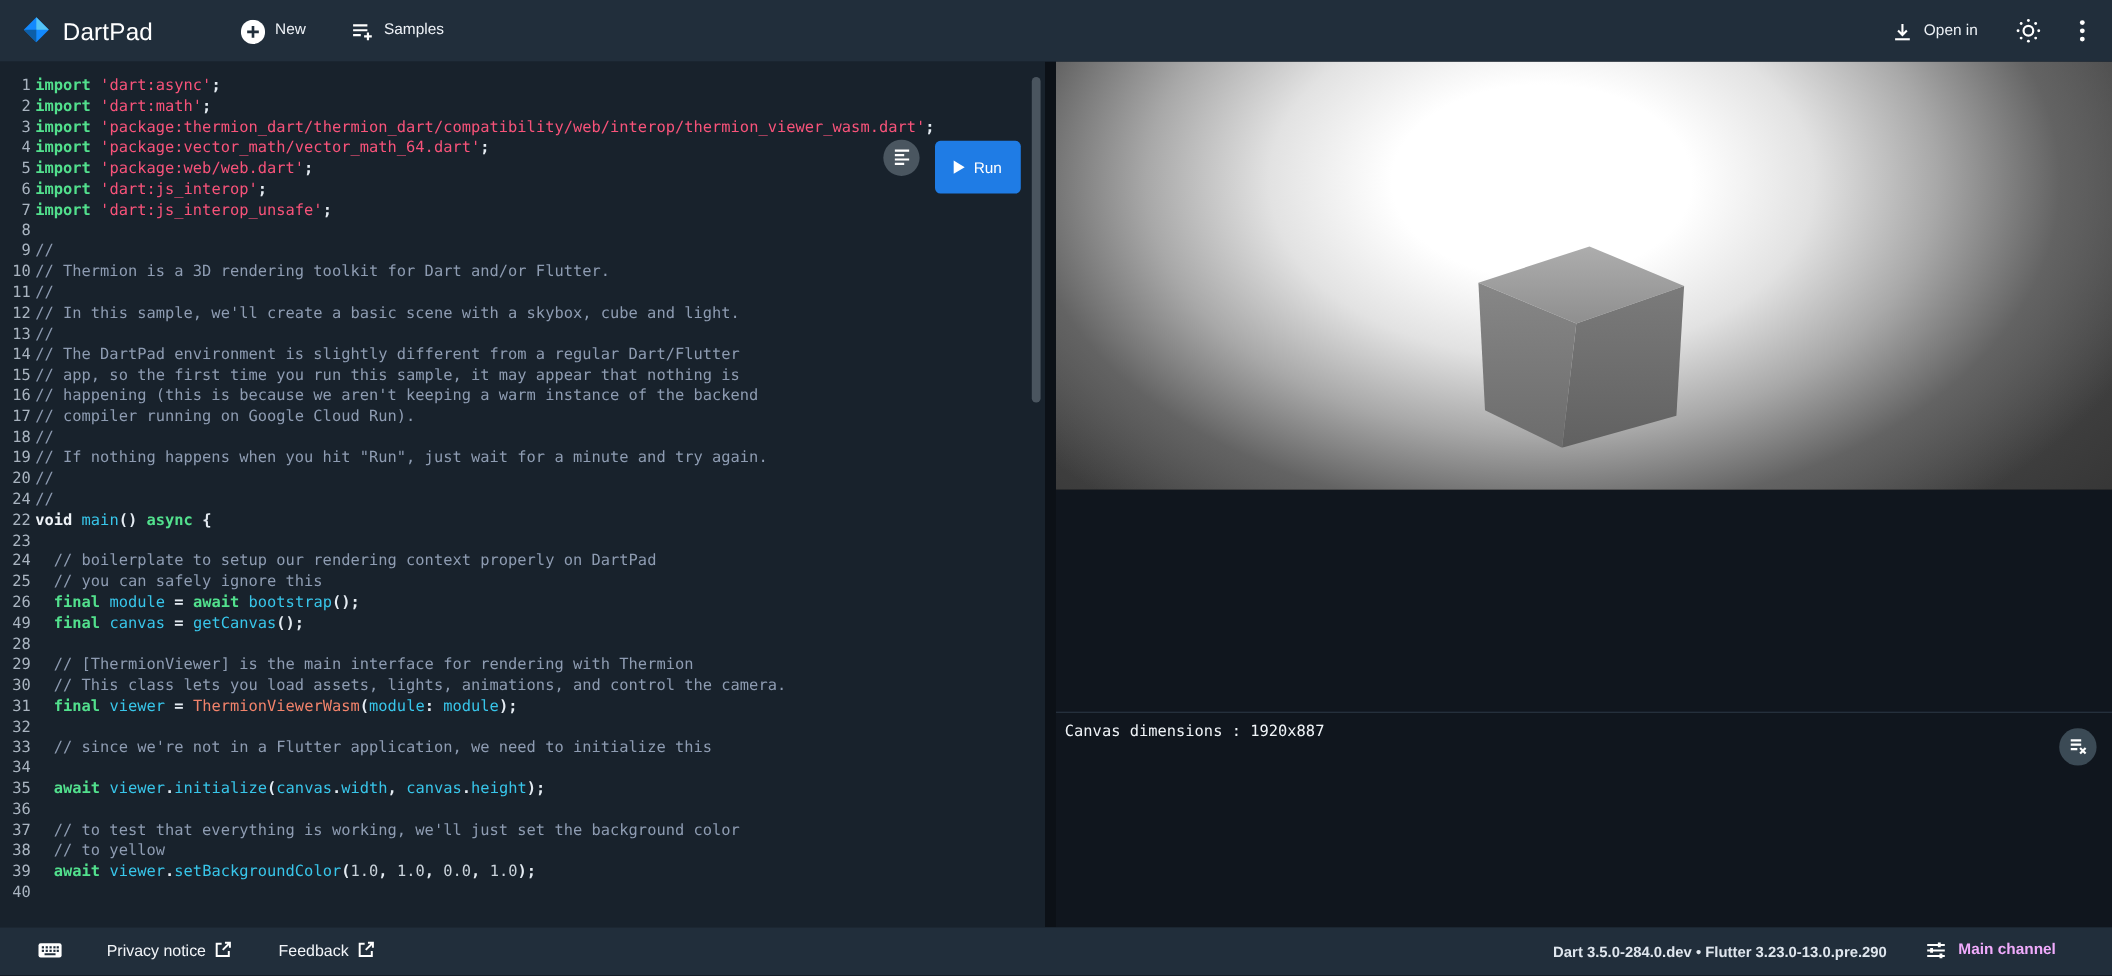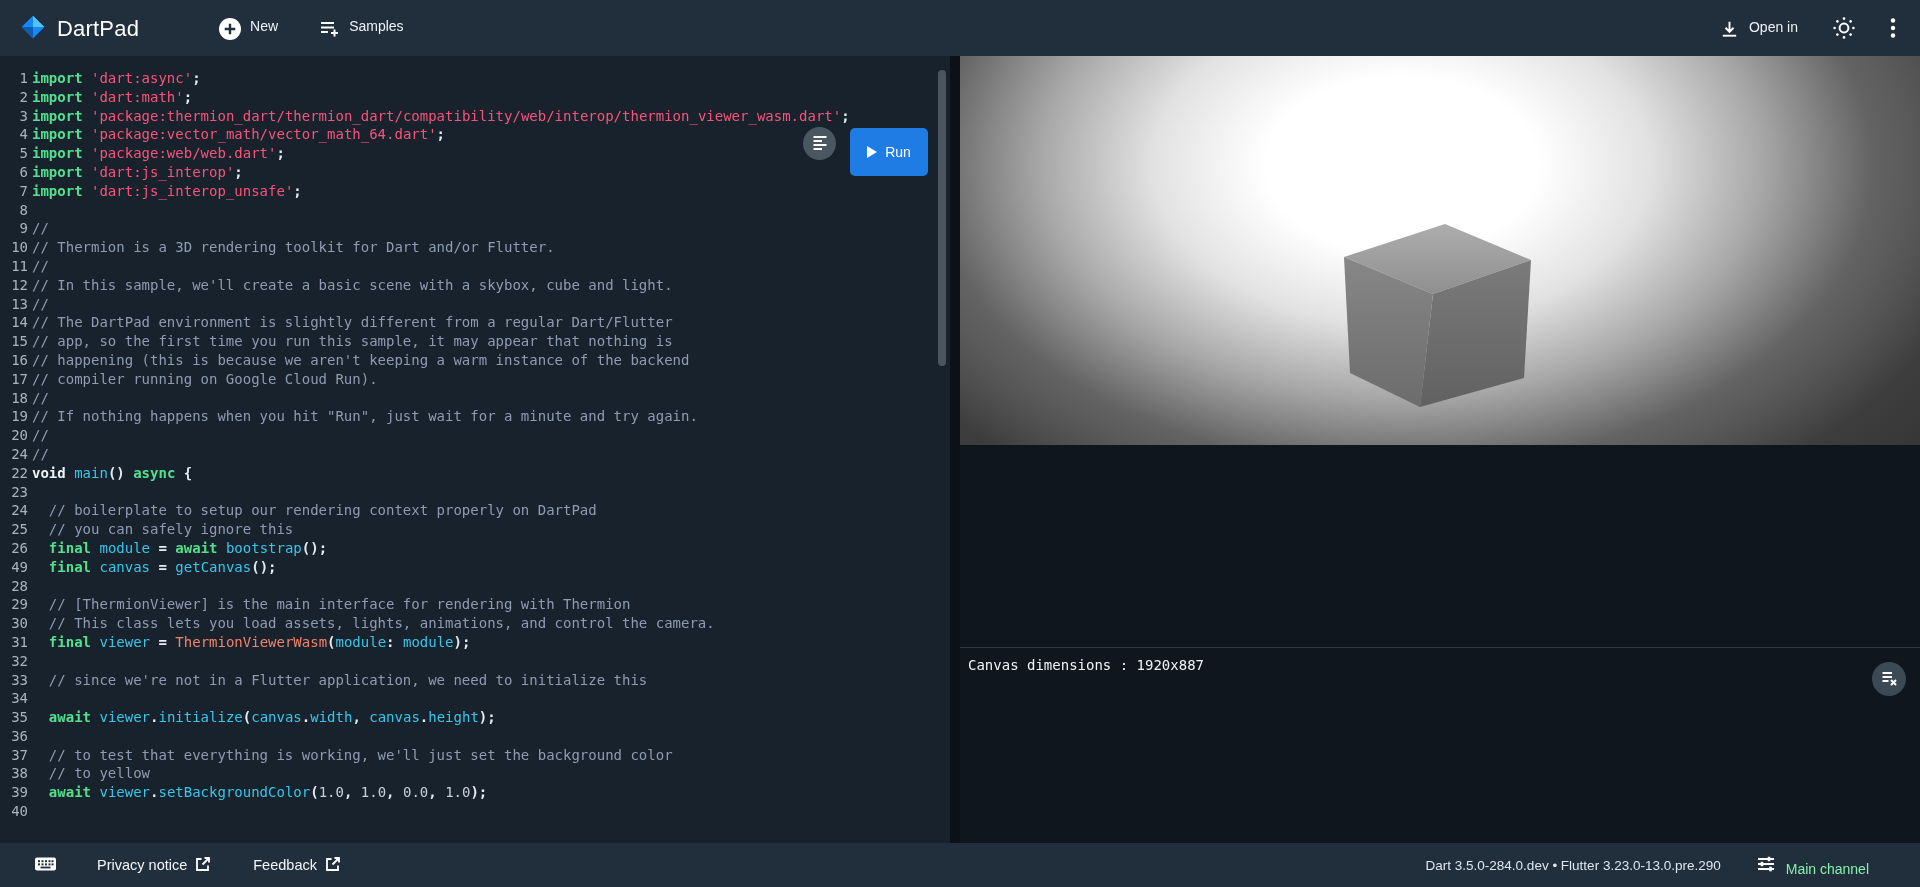--- a/index.html
+++ b/index.html
@@ -69,22 +69,22 @@
   .clear-btn{position:absolute;right:14px;top:14px;width:34px;height:34px;border-radius:50%;border:none;
     background:#3b4a55;cursor:pointer;display:flex;align-items:center;justify-content:center}
 
   
   .footer{position:absolute;left:0;top:843px;width:1920px;height:44px;background:var(--c-header_bg);
     display:flex;align-items:center;padding:0 51px 0 34px;z-index:5}
   .fitem{display:flex;align-items:center;gap:8px;color:#f2f5f9;font-size:14.5px;font-weight:500;background:none;border:none;cursor:pointer;font-family:inherit}
   .f-privacy{margin-left:40px}
   .f-feedback{margin-left:42px}
   .footer-right{margin-left:auto;display:flex;align-items:center;gap:35px}
-  .versions{color:#dfe6ee;font-size:13.5px;font-weight:400}
-  .channel{display:flex;align-items:flex-end;gap:10px;color:#86efac;font-size:14px;font-weight:400;background:none;border:none;cursor:pointer;font-family:inherit}
+  .versions{color:#dfe6ee;font-size:13.5px;font-weight:700}
+  .channel{display:flex;align-items:flex-start;gap:10px;color:#f0abfc;font-size:14px;font-weight:700;background:none;border:none;cursor:pointer;font-family:inherit}
 </style>
 </head>
 <body>
 
 <div class="app">
 
   <div class="header">
     <div class="brand">
       <span>
         <svg width="26" height="26" viewBox="0 0 24 24">

